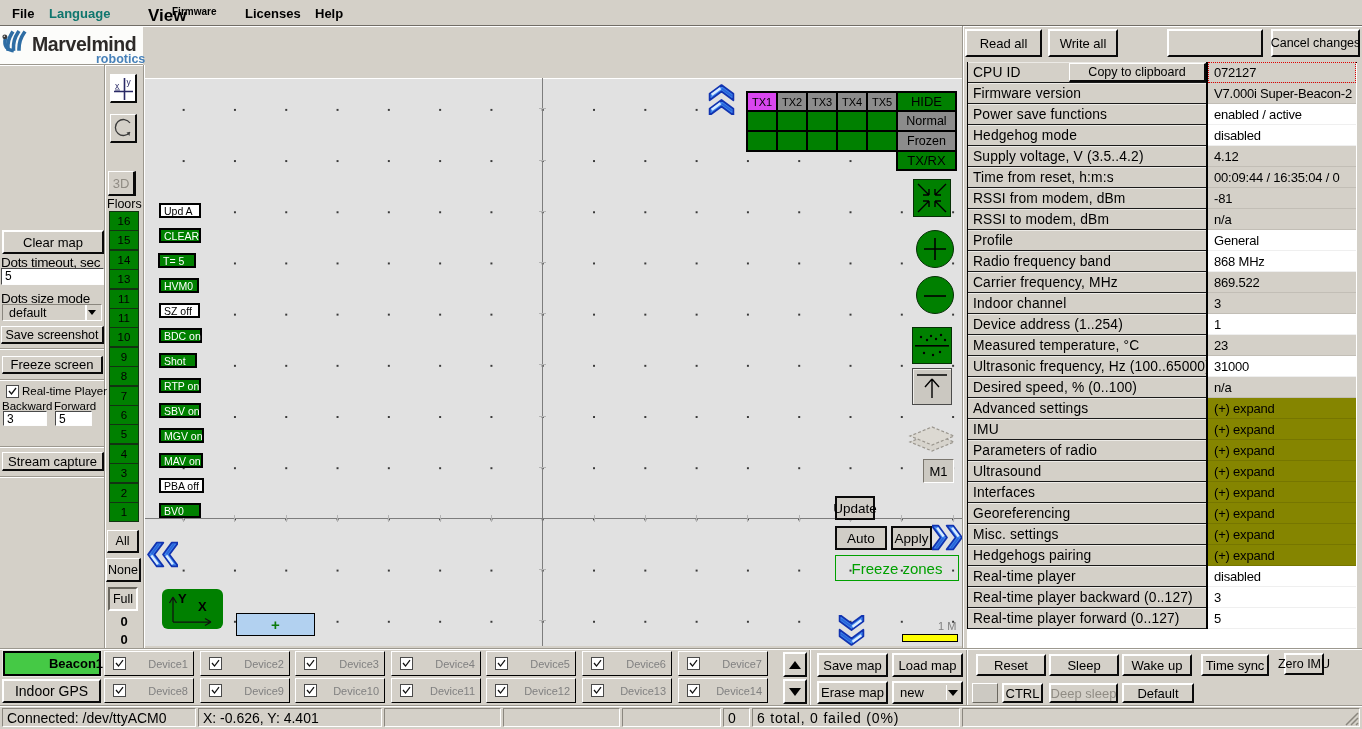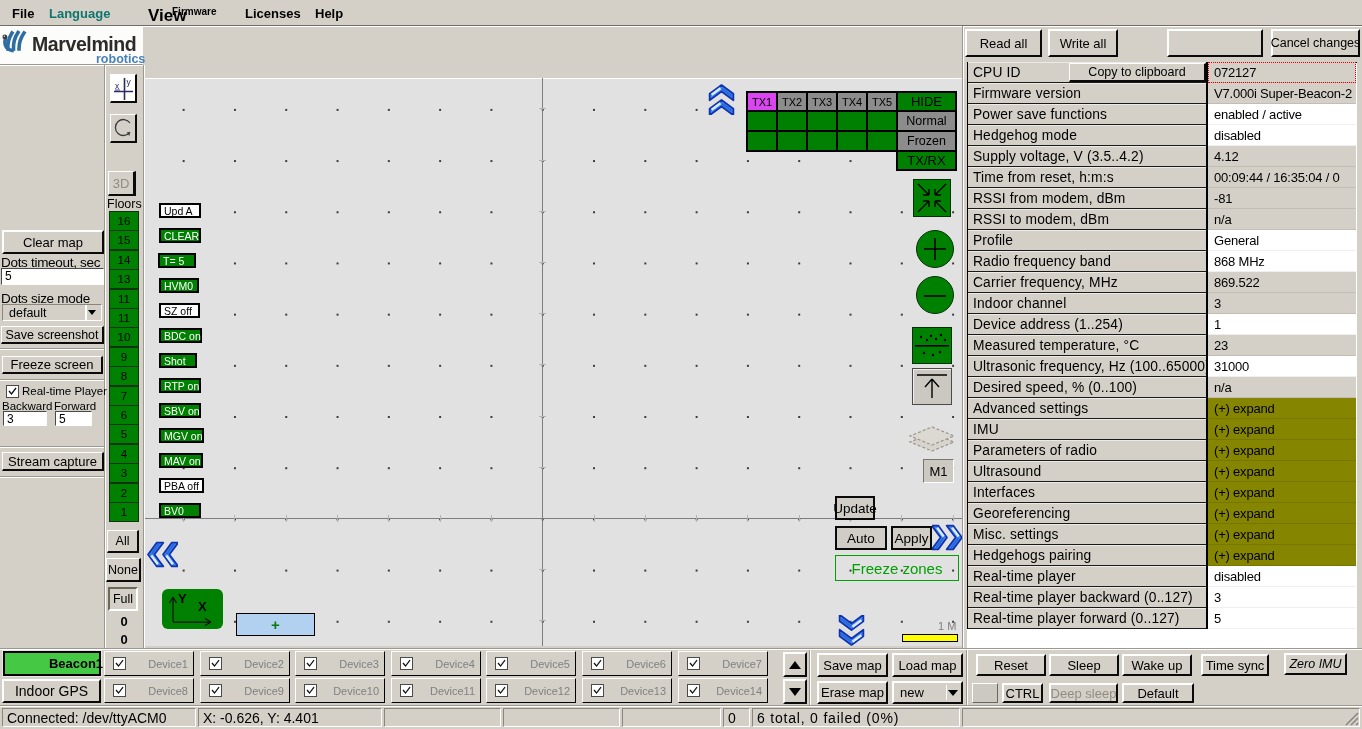--- a/index.html
+++ b/index.html
@@ -466,21 +466,21 @@
 <div class="btn" style="left:817px;top:653px;width:71px;height:24px;">Save map</div>
 <div class="btn" style="left:892px;top:653px;width:71px;height:24px;">Load map</div>
 <div class="btn" style="left:817px;top:681px;width:71px;height:23px;">Erase map</div>
 <div class="btn" style="left:892px;top:681px;width:71px;height:23px;font-size:13px;justify-content:flex-start;padding-left:6px;">new<span style="position:absolute;right:14px;top:2px;bottom:2px;width:1px;background:#fff;"></span><svg style="position:absolute;right:2px;top:5px;" width="11" height="10">
       <polygon points="0,2 10,2 5,8" fill="#000"></polygon>
     </svg></div>
 <div class="btn" style="left:976px;top:654px;width:70px;height:22px;">Reset</div>
 <div class="btn" style="left:1049px;top:654px;width:70px;height:22px;">Sleep</div>
 <div class="btn" style="left:1122px;top:654px;width:70px;height:22px;">Wake up</div>
 <div class="btn" style="left:1201px;top:654px;width:68px;height:22px;">Time sync</div>
-<div class="btn" style="left:1284px;top:653px;width:63px;height:22px;font-size:12.5px;font-style:italic;">Zero IMU</div>
+<div class="btn" style="left:1284px;top:653px;width:40px;height:22px;font-size:12.5px;">Zero IMU</div>
 <div class="abs" style="left:972px;top:683px;width:26px;height:20px;background:#ccc9c2;border:1px solid;border-color:#fff #6a675f #6a675f #fff;"></div>
 <div class="btn" style="left:1002px;top:683px;width:41px;height:20px;">CTRL</div>
 <div class="btn" style="left:1049px;top:683px;width:69px;height:20px;color:#908c84;">Deep sleep</div>
 <div class="btn" style="left:1122px;top:683px;width:72px;height:20px;">Default</div>
 <div class="groove-h" style="left:0;top:705px;width:1362px;"></div>
 <div class="abs" style="left:0;top:707px;width:1362px;height:22px;background:#d4d0c8;"></div>
 <div class="sb" style="left:2px;width:194px;">Connected: /dev/ttyACM0</div>
 <div class="sb" style="left:198px;width:184px;">X: -0.626, Y: 4.401</div>
 <div class="sb" style="left:384px;width:117px;"></div>
 <div class="sb" style="left:503px;width:117px;"></div>

